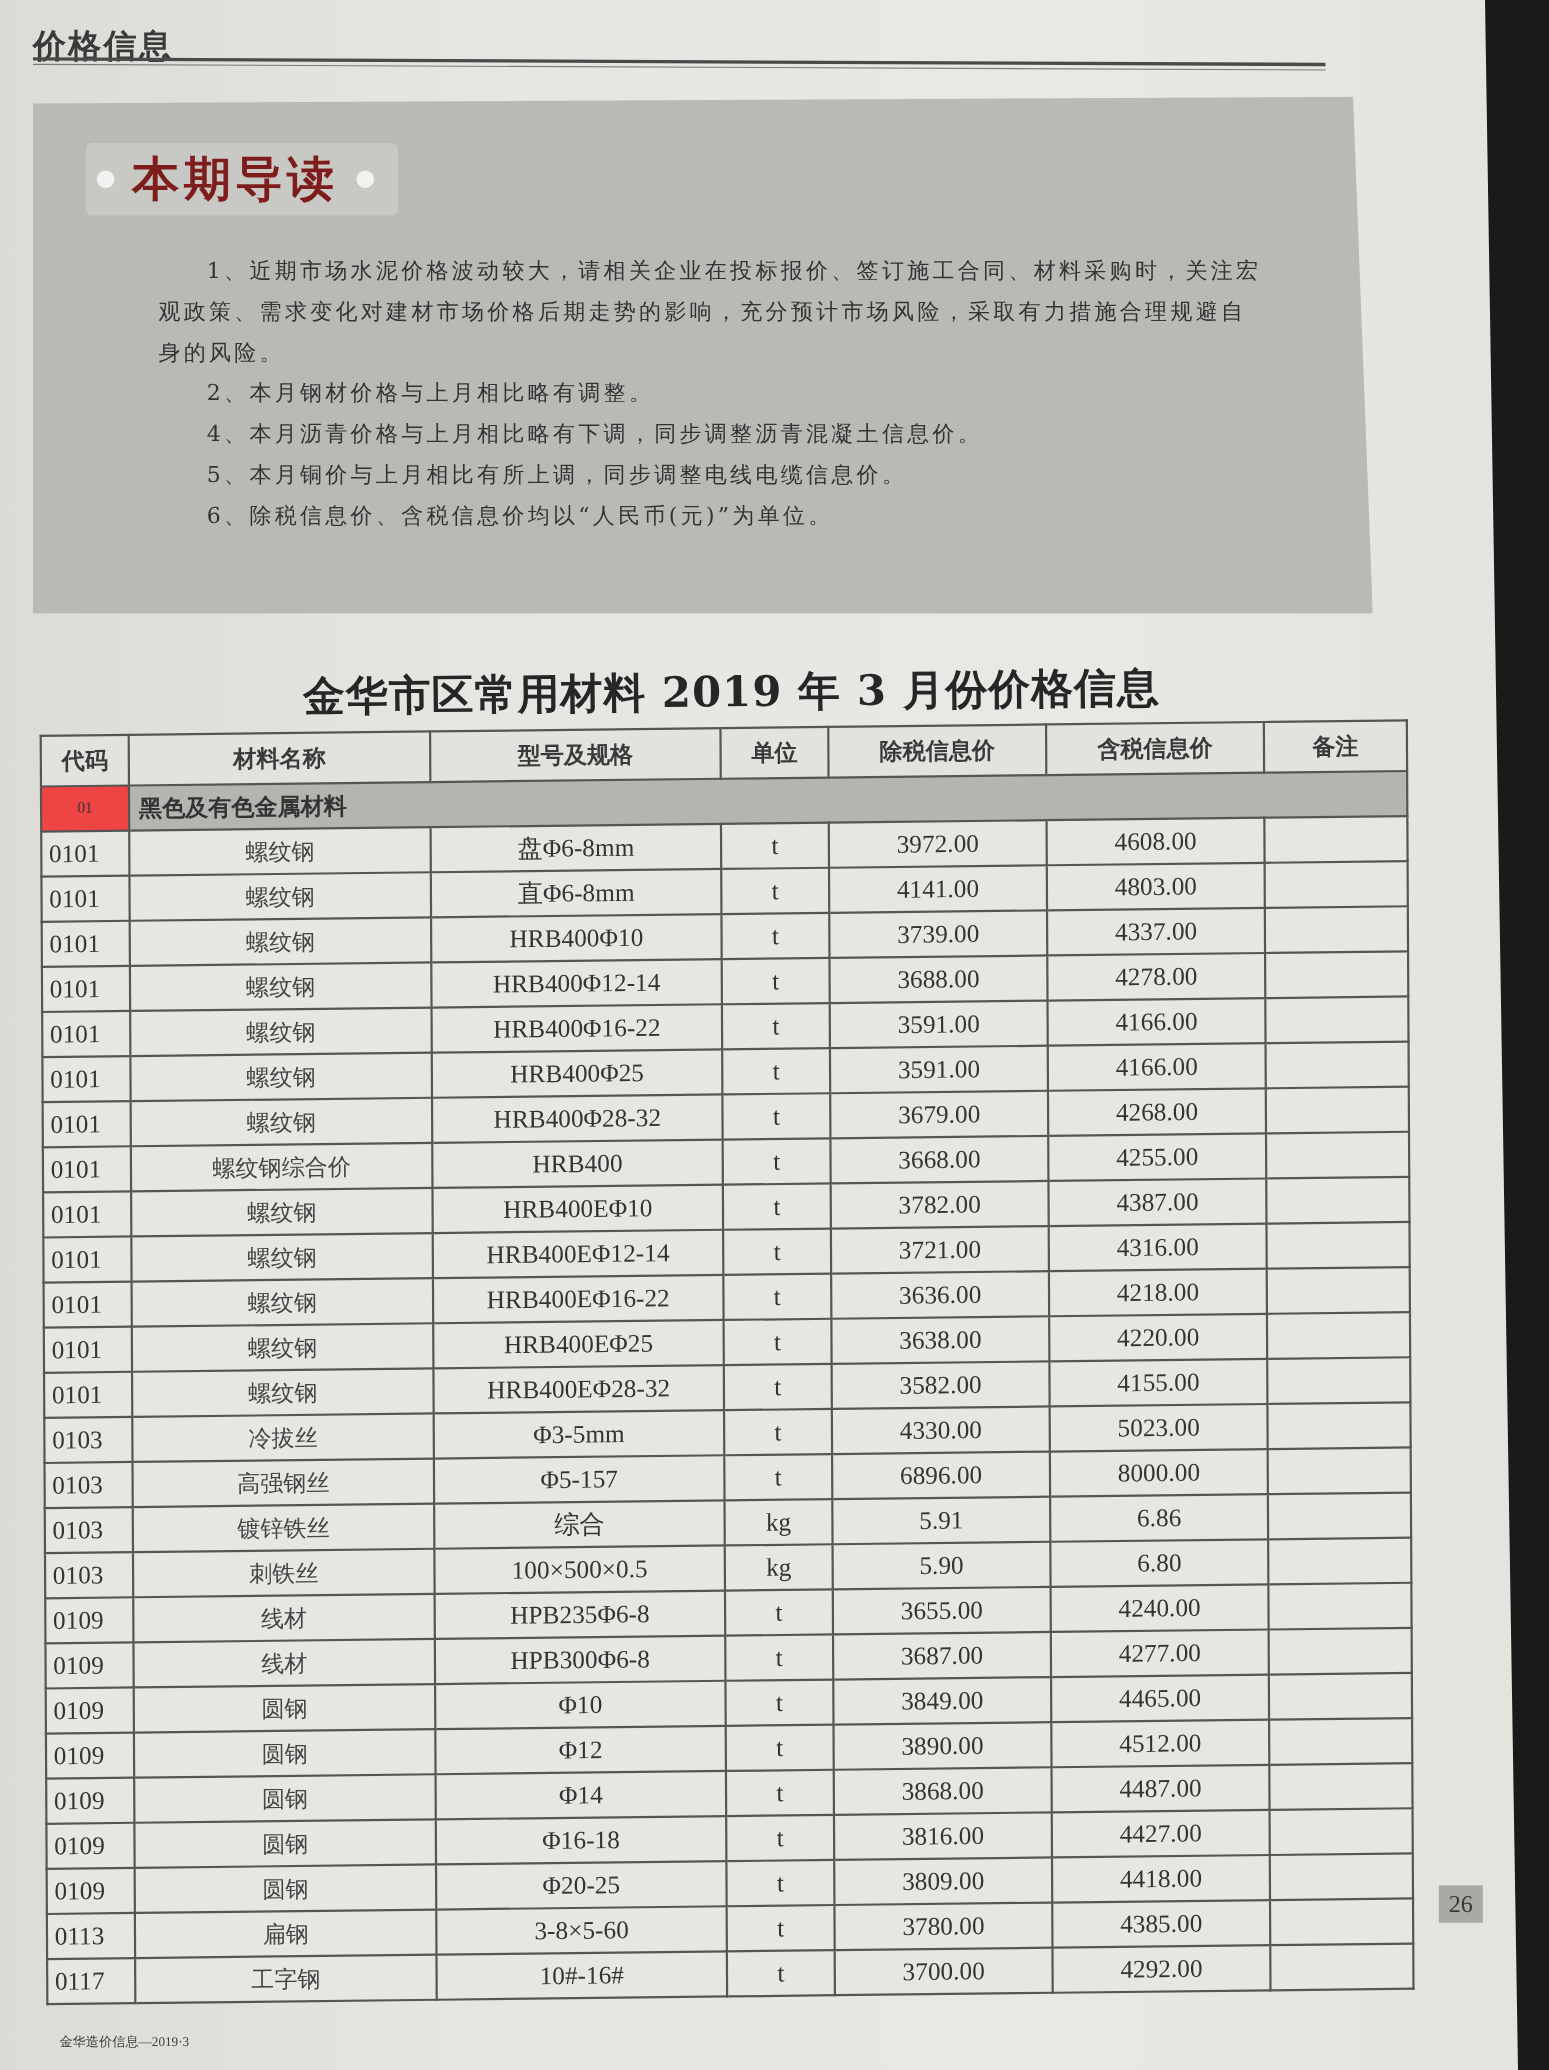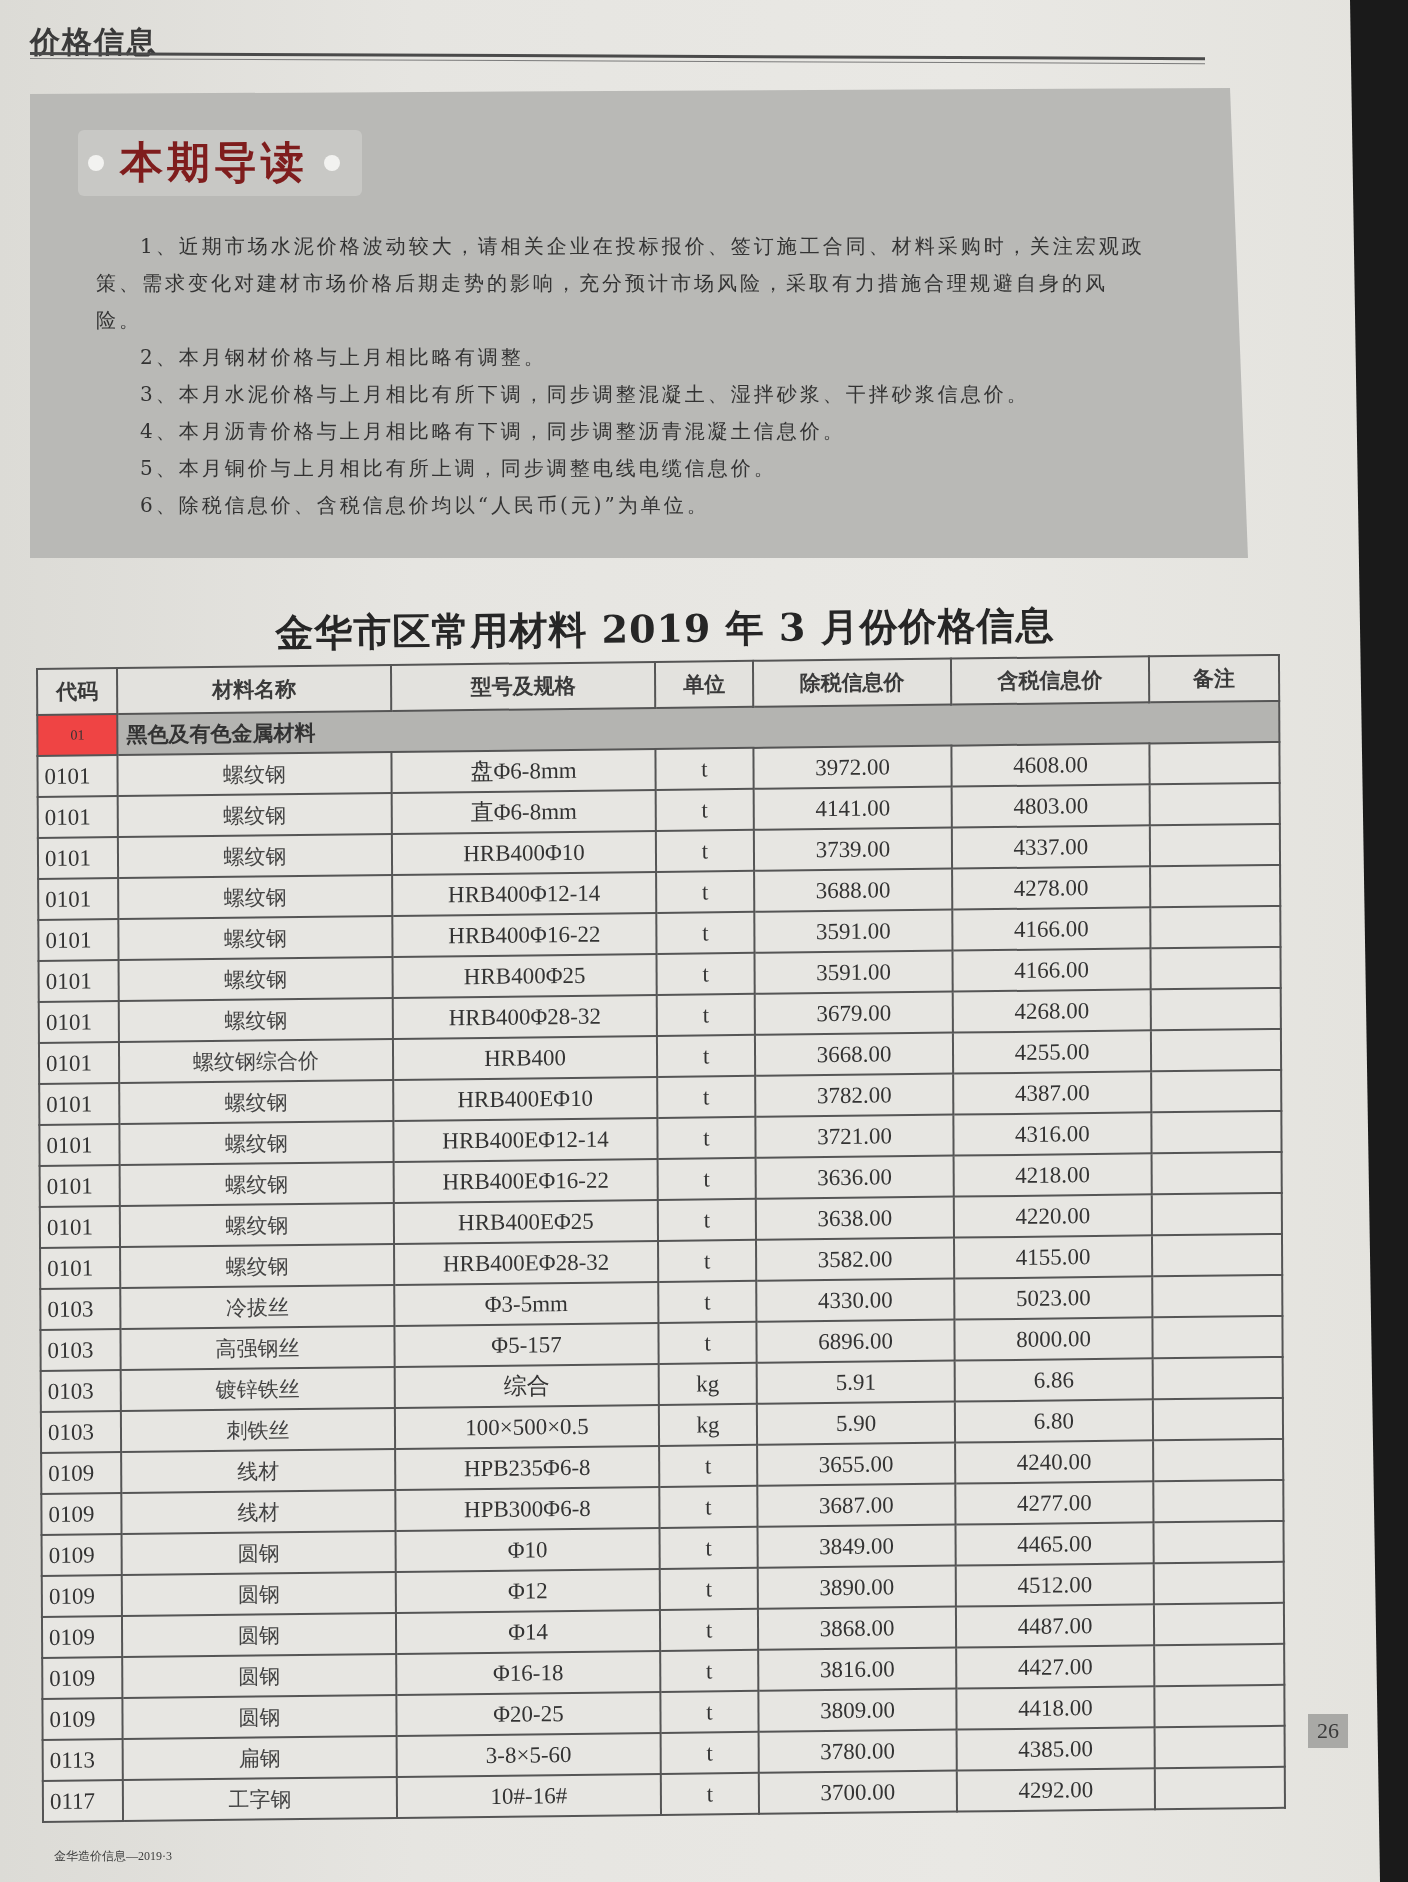--- a/index.html
+++ b/index.html
@@ -38,21 +38,21 @@
     background: #c8c8c5; border-radius: 6px;
     display: flex; align-items: center; gap: 16px;
   }
   .dot { width: 16px; height: 16px; border-radius: 50%; background: #f2f2f0; }
   .intro-title { font-size: 43px; font-weight: bold; color: #7f1d1d; letter-spacing: 4px; }
   .intro-text {
     position: absolute; left: 96px; top: 228px; width: 1055px;
     font-size: 20px; line-height: 37px; color: #333; letter-spacing: 3px;
   }
   .intro-text p { margin: 0; }
-  .intro-text .indent { text-indent: 44px; }
+  .intro-text .indent { text-indent: 44px; margin-left: 48px; }
 
   .table-title {
     position: absolute; left: 0; top: 604px; width: 1330px; text-align: center;
     font-size: 38px; font-weight: bold; color: #262626; letter-spacing: 1px;
     transform: rotate(-0.6deg);
   }
   .tbl-wrap {
     position: absolute; left: 36px; top: 668px;
     transform-origin: left top;
     transform: rotate(-0.3deg) skewY(-0.35deg);
@@ -92,21 +92,20 @@
 
   <div class="intro-box"></div>
   <div class="intro-title-wrap">
     <span class="dot"></span>
     <span class="intro-title">本期导读</span>
     <span class="dot"></span>
   </div>
   <div class="intro-text">
     <p class="indent">1、近期市场水泥价格波动较大，请相关企业在投标报价、签订施工合同、材料采购时，关注宏观政策、需求变化对建材市场价格后期走势的影响，充分预计市场风险，采取有力措施合理规避自身的风险。</p>
     <p class="indent">2、本月钢材价格与上月相比略有调整。</p>
-    <p class="indent">3、本月水泥价格与上月相比有所下调，同步调整混凝土、湿拌砂浆、干拌砂浆信息价。</p>
     <p class="indent">4、本月沥青价格与上月相比略有下调，同步调整沥青混凝土信息价。</p>
     <p class="indent">5、本月铜价与上月相比有所上调，同步调整电线电缆信息价。</p>
     <p class="indent">6、除税信息价、含税信息价均以“人民币(元)”为单位。</p>
   </div>
 
   <div class="table-title">金华市区常用材料 2019 年 3 月份价格信息</div>
 
   <div class="tbl-wrap">
     <table>
       <thead>

